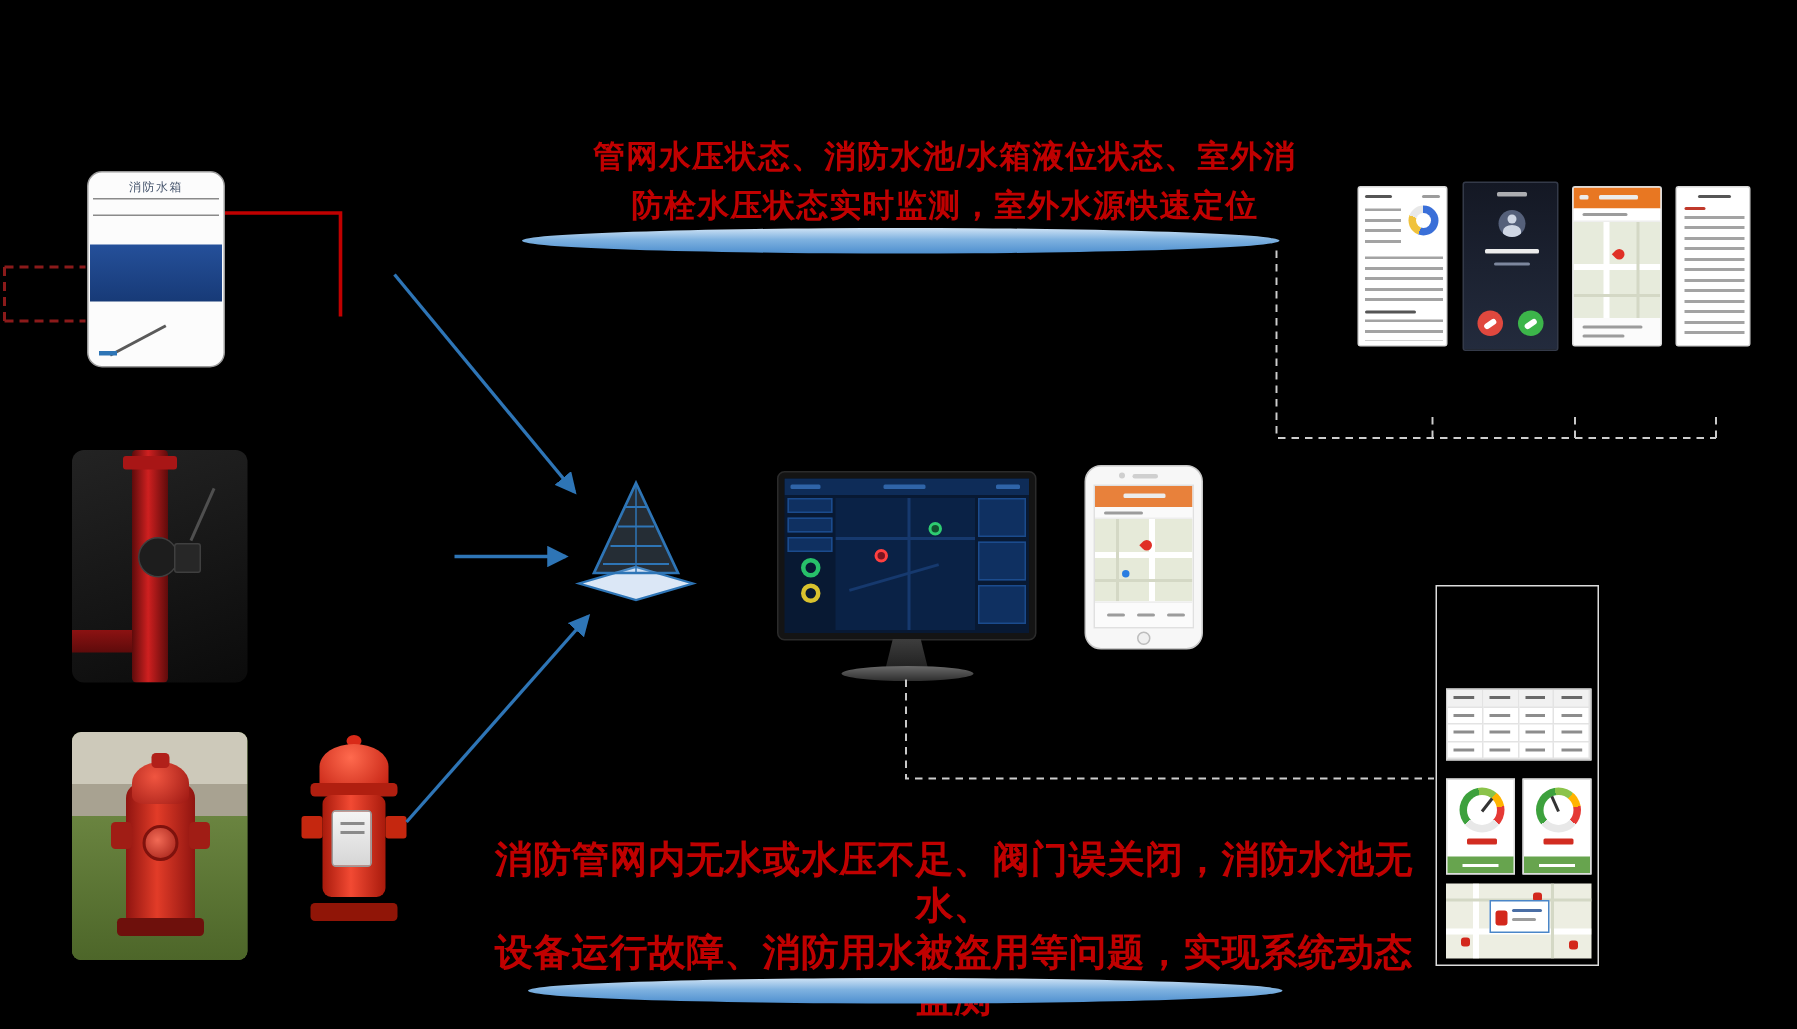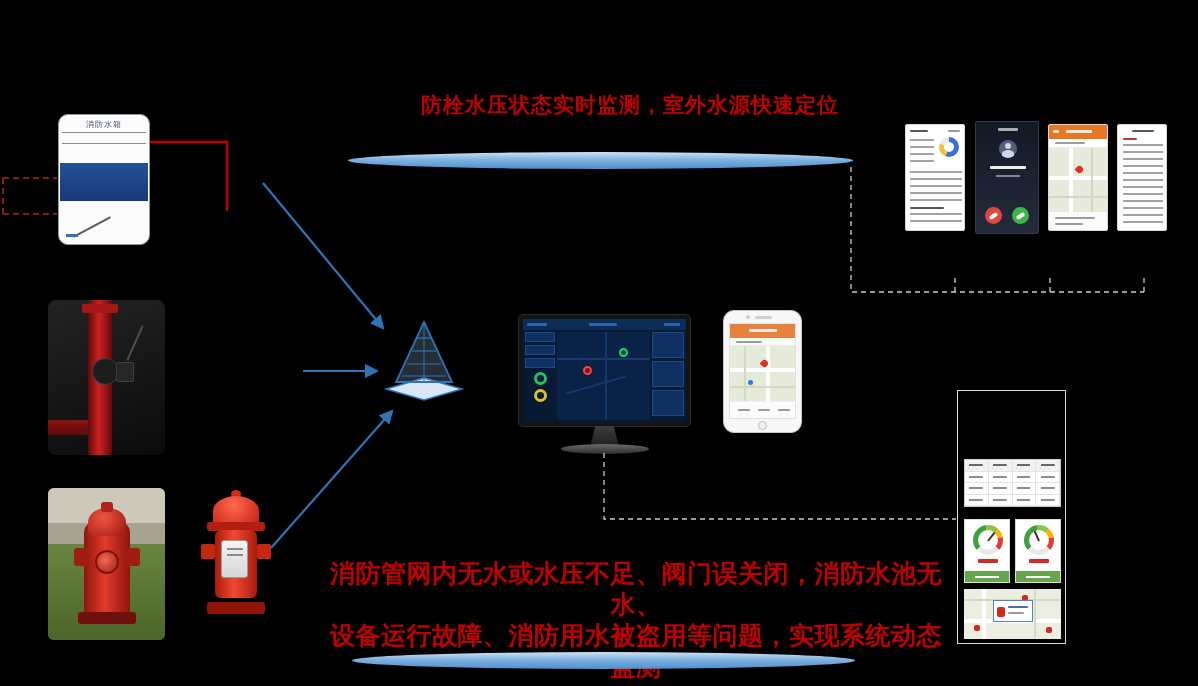--- a/index.html
+++ b/index.html
@@ -157,20 +157,21 @@
   .pm-popup { position:absolute; left:29px; top:11px; width:40px; height:22px; background:#fff; border:1px solid #4a86c8; }
 
   .overlay { position:absolute; left:0; top:0; pointer-events:none; }
 </style>
 </head>
 <body>
 
 <div class="canvas">
 
   <div class="banner banner-top">
+    <div>管网水压状态、消防水池/水箱液位状态、室外消</div>
     <div>防栓水压状态实时监测，室外水源快速定位</div>
   </div>
   <div class="hl-ellipse hl-top"></div>
 
   <div class="banner banner-bottom">
     <div>消防管网内无水或水压不足、阀门误关闭，消防水池无水、</div>
     <div>设备运行故障、消防用水被盗用等问题，实现系统动态监测</div>
   </div>
   <div class="hl-ellipse hl-bottom"></div>
 

